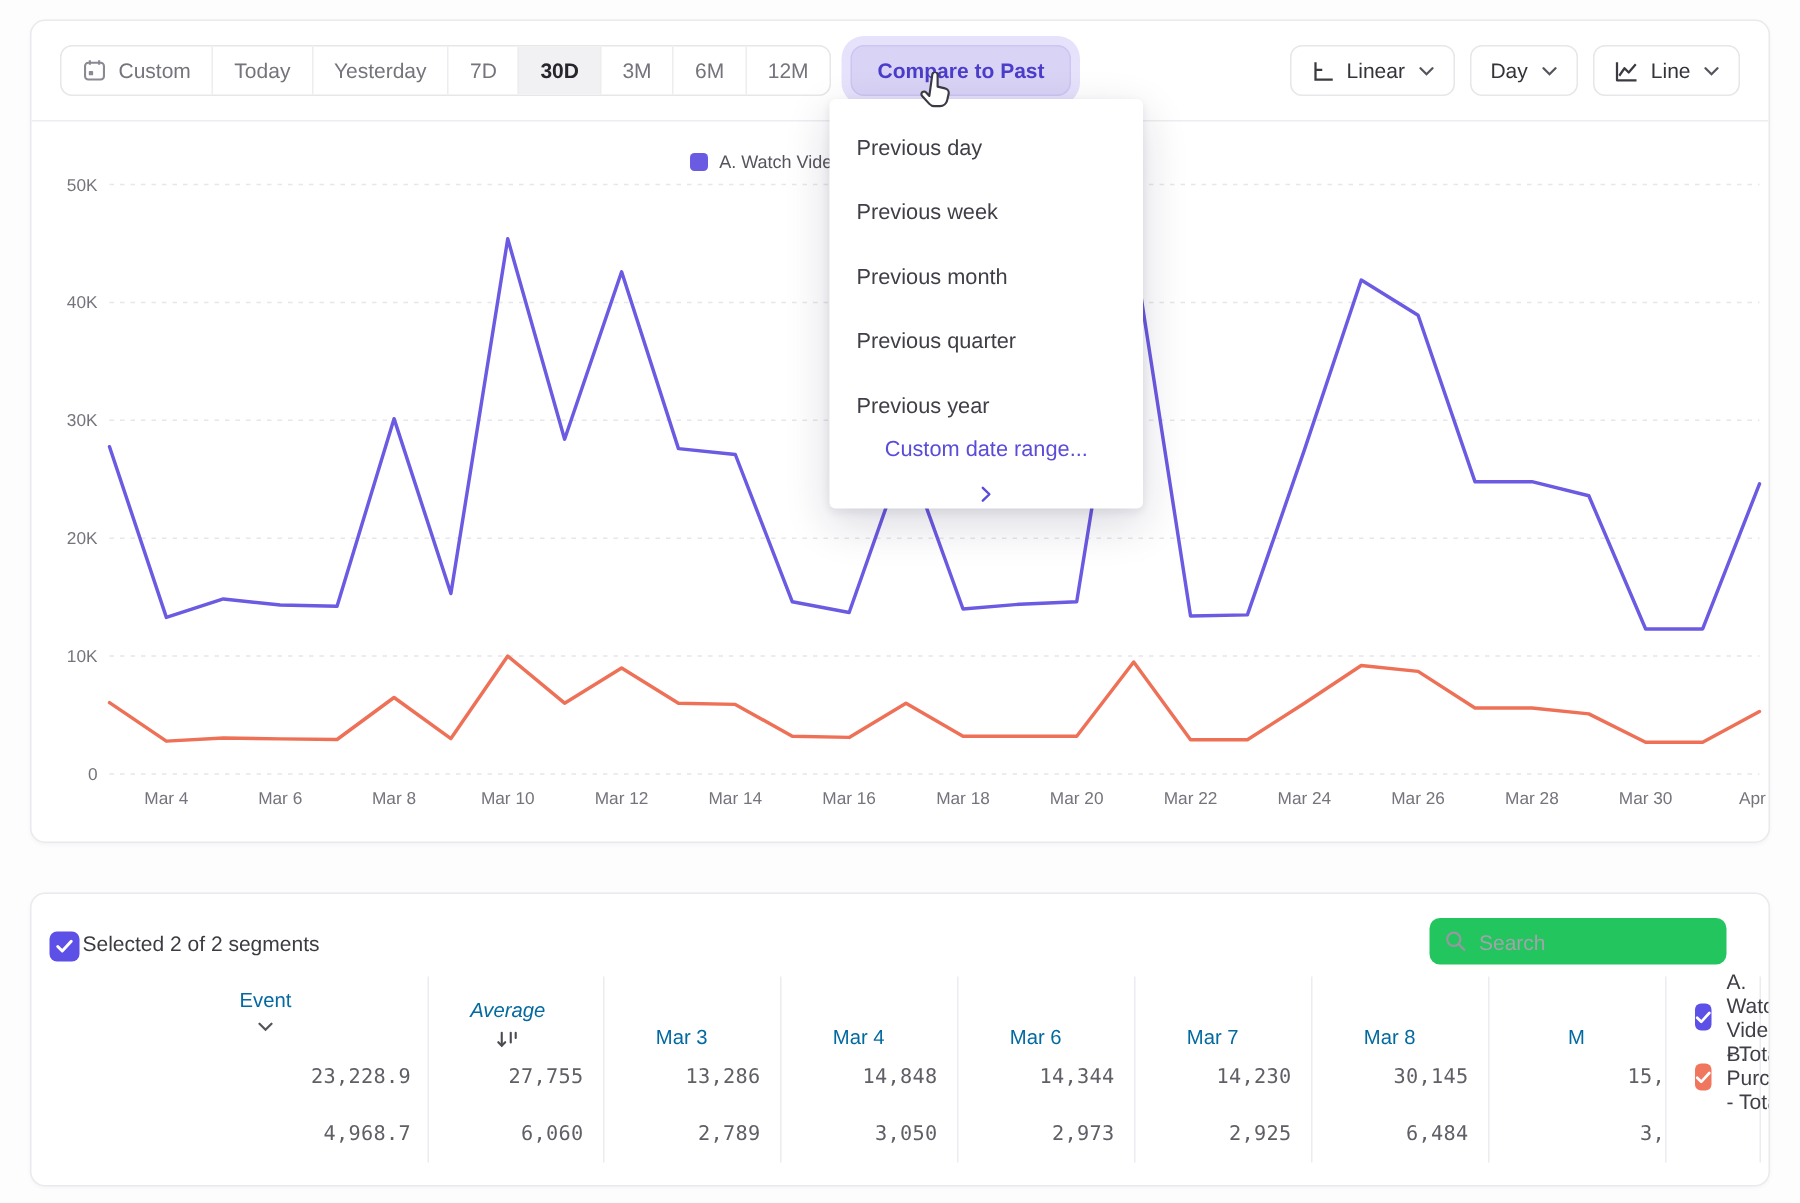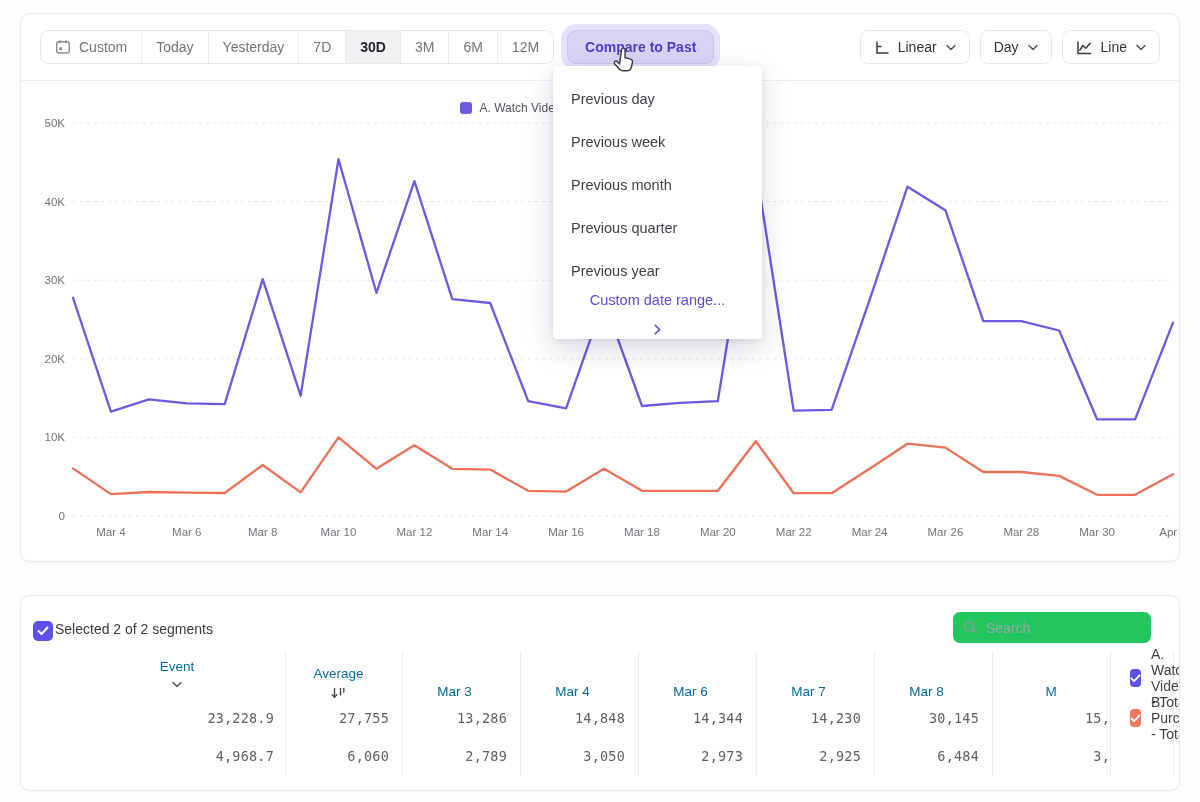--- a/index.html
+++ b/index.html
@@ -47,21 +47,21 @@
   .sel-label { font-size:14px; color:#3b3b42; }
   .search-box { position:absolute; left:932px; top:16px; width:198px; height:31px; background:#22c55e; border-radius:7px; display:flex; align-items:center; padding:0 10px; gap:8px; }
   .search-box input { border:none; outline:none; background:transparent; font-size:14px; color:#3b3b42; width:140px; font-family:"Liberation Sans", sans-serif; }
   .search-box input::placeholder { color:#a3a3ab; }
 
   .tbl { position:absolute; left:0; top:63px; width:1210px; display:grid; grid-template-columns:264px 117px 118px 118px 118px 118px 118px 118px 61px; }
   .tbl .hcell { height:40px; display:flex; align-items:center; font-size:13.5px; color:#0369a1;flex-direction:column; }
   .tbl .cell  { height:38px; display:flex; align-items:center; }
   .r { justify-content:flex-end; padding-right:13px; }
   .hdr-event { padding-left:48px; gap:7px; cursor:pointer; }
-  .hdr-avg { padding-right:10px; gap:6px; cursor:pointer; }
+  .hdr-avg { padding-right:10px; gap:6px; cursor:pointer;font-style:italic; }
   .mono { font-family:"DejaVu Sans Mono", monospace; font-size:13.5px; color:#5f5f66; letter-spacing:.2px; }
   .row-label { display:flex; align-items:center; gap:10px; padding-left:20px; font-size:14px; color:#3f3f47; }
   .vsep { position:absolute; top:55px; width:1px; height:124px; background:#ececf0; }
 
   .icon { display:inline-flex; flex:none; }
 </style>
 </head>
 <body>
 
 <div class="stage">

